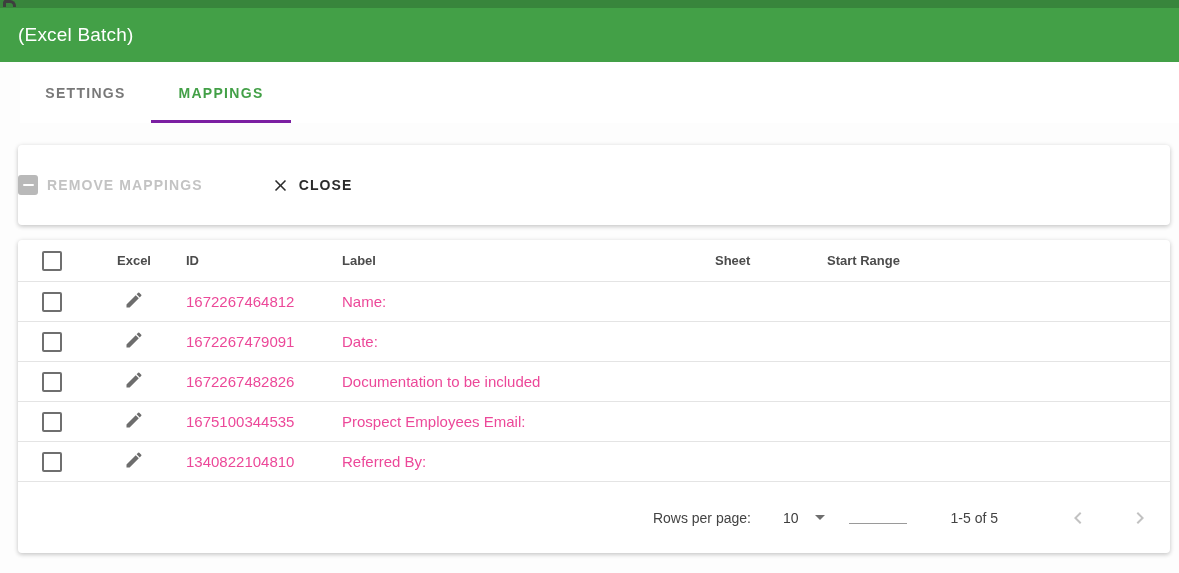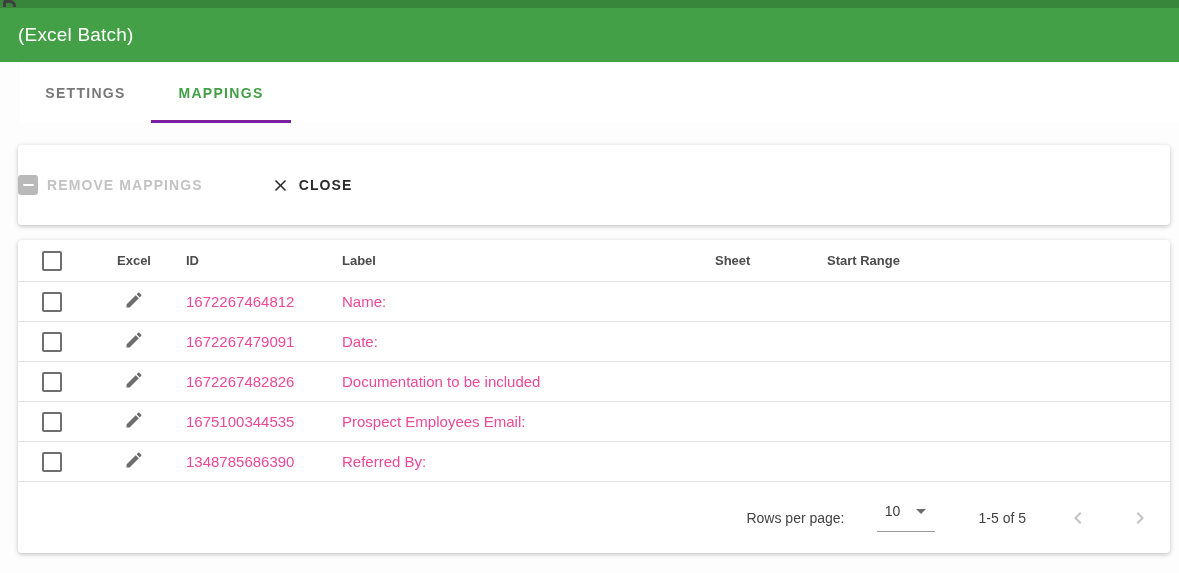--- a/index.html
+++ b/index.html
@@ -86,25 +86,25 @@
   }
   .icon-btn{background:none;border:none;cursor:pointer;display:inline-flex;padding:0;margin-left:7px;}
   .pencil-icon{width:20px;height:20px;fill:#6d6d6d;}
 
   
   .pagination{
     flex:1;display:flex;align-items:center;justify-content:flex-end;
     padding-right:6px;color:#434343;font-size:14px;
   }
   .rpp-label{margin-right:32px;}
-  .rpp-select{display:flex;flex-direction:column;align-items:center;margin-right:44px;cursor:pointer;}
+  .rpp-select{display:flex;flex-direction:row;align-items:center;margin-right:44px;cursor:pointer;gap:24px;}
   .rpp-row{display:flex;align-items:center;gap:16px;font-size:14px;color:#3d3d3d;}
   .caret{width:0;height:0;border-left:5px solid transparent;border-right:5px solid transparent;border-top:5.5px solid #6e6e6e;}
   .rpp-underline{width:58px;height:1px;background:#9a9a9a;margin-top:12px;}
-  .range-label{margin-right:28px;}
+  .range-label{margin-right:56px;}
   .chev-btn{background:none;border:none;width:48px;height:48px;display:inline-flex;align-items:center;justify-content:center;cursor:default;}
   .chev-btn + .chev-btn{margin-left:14px;}
   .chev-icon{width:24px;height:24px;fill:#c2c2c2;}
 </style>
 </head>
 <body>
 
 <div class="stage">
 
   <div class="top-strip">
@@ -227,21 +227,21 @@
     <div class="cell c-check">
       <span class="checkbox"></span>
     </div>
     <div class="cell">
       <button class="icon-btn">
         <svg class="pencil-icon" viewBox="0 0 24 24">
           <path d="M3 17.25V21h3.75L17.81 9.94l-3.75-3.75L3 17.25zM20.71 7.04a.996.996 0 0 0 0-1.41l-2.34-2.34a.996.996 0 0 0-1.41 0l-1.83 1.83 3.75 3.75 1.83-1.83z"></path>
         </svg>
       </button>
     </div>
-    <div class="cell">1348785686390</div>
+    <div class="cell">1340822104810</div>
     <div class="cell">Referred By:</div>
     <div class="cell"></div>
     <div class="cell"></div>
     <div class="cell"></div>
   </div>
 </div>
 
     <div class="pagination">
       <span class="rpp-label">Rows per page:</span>
       <div class="rpp-select">

